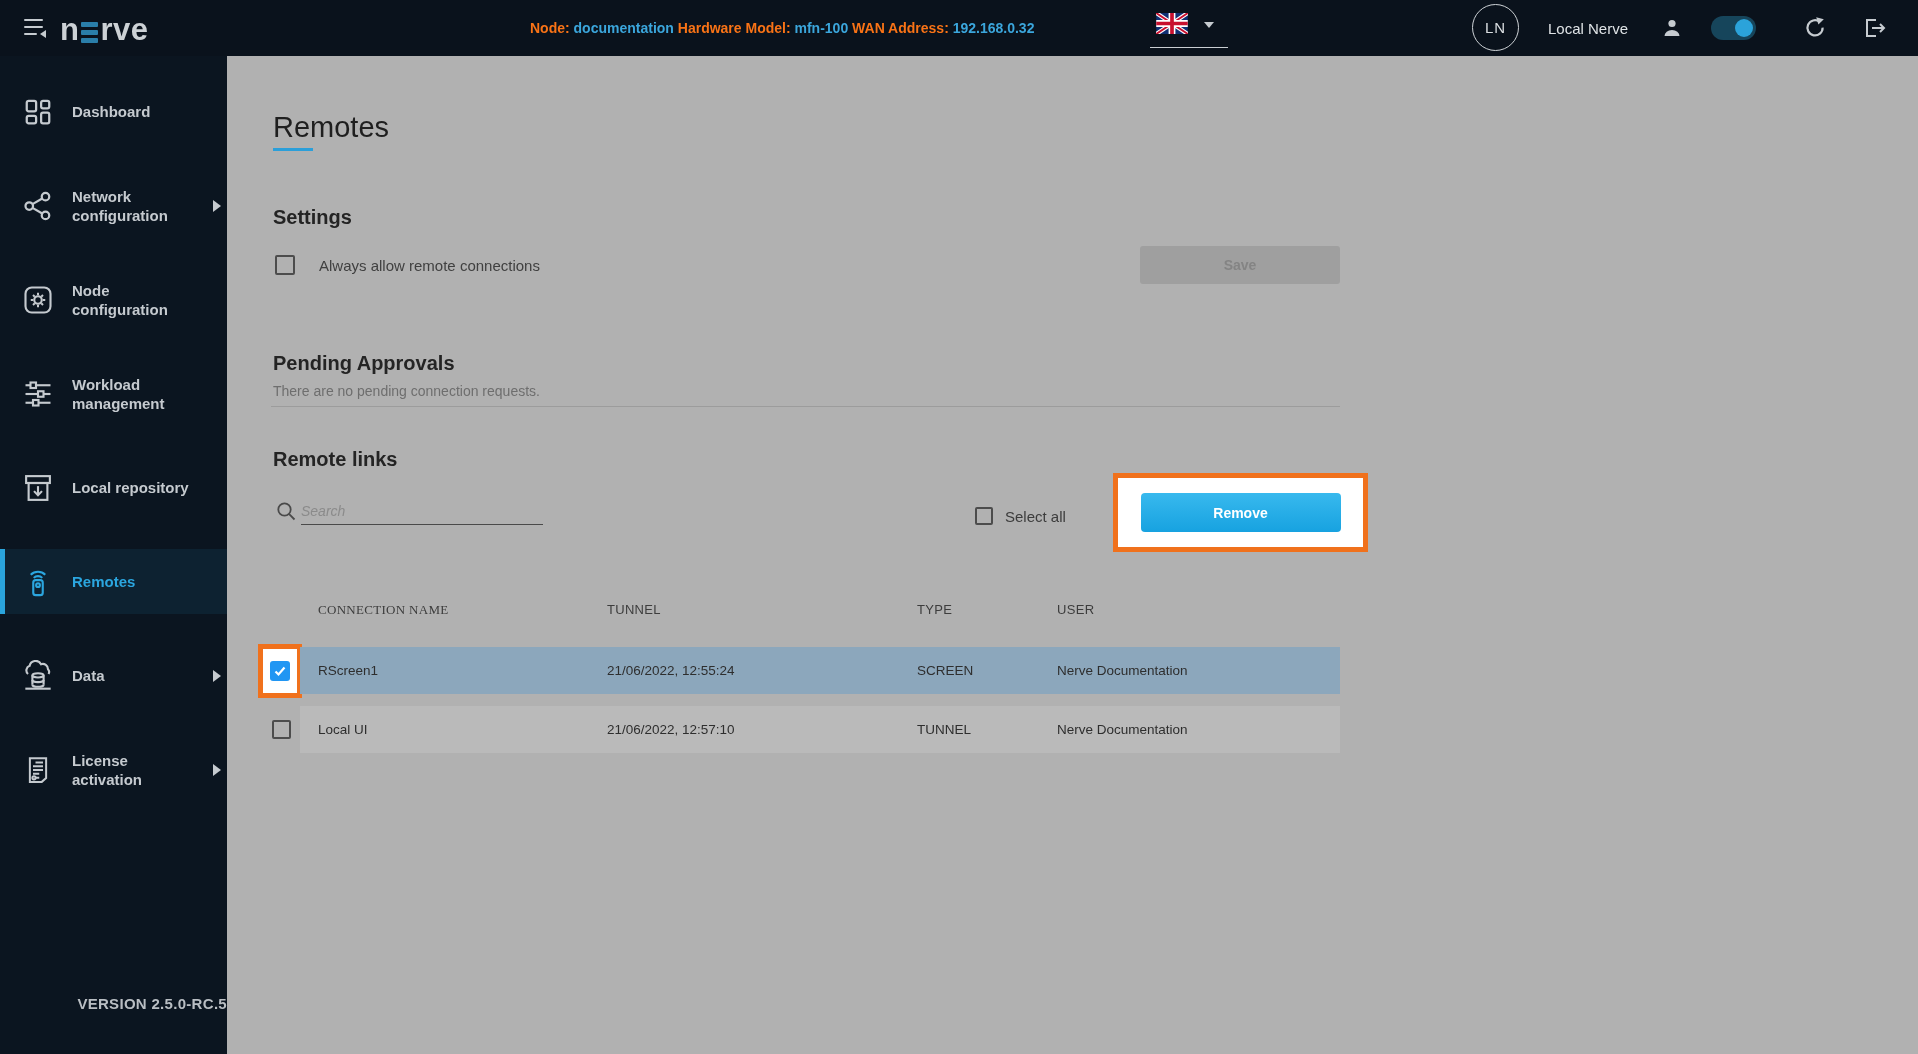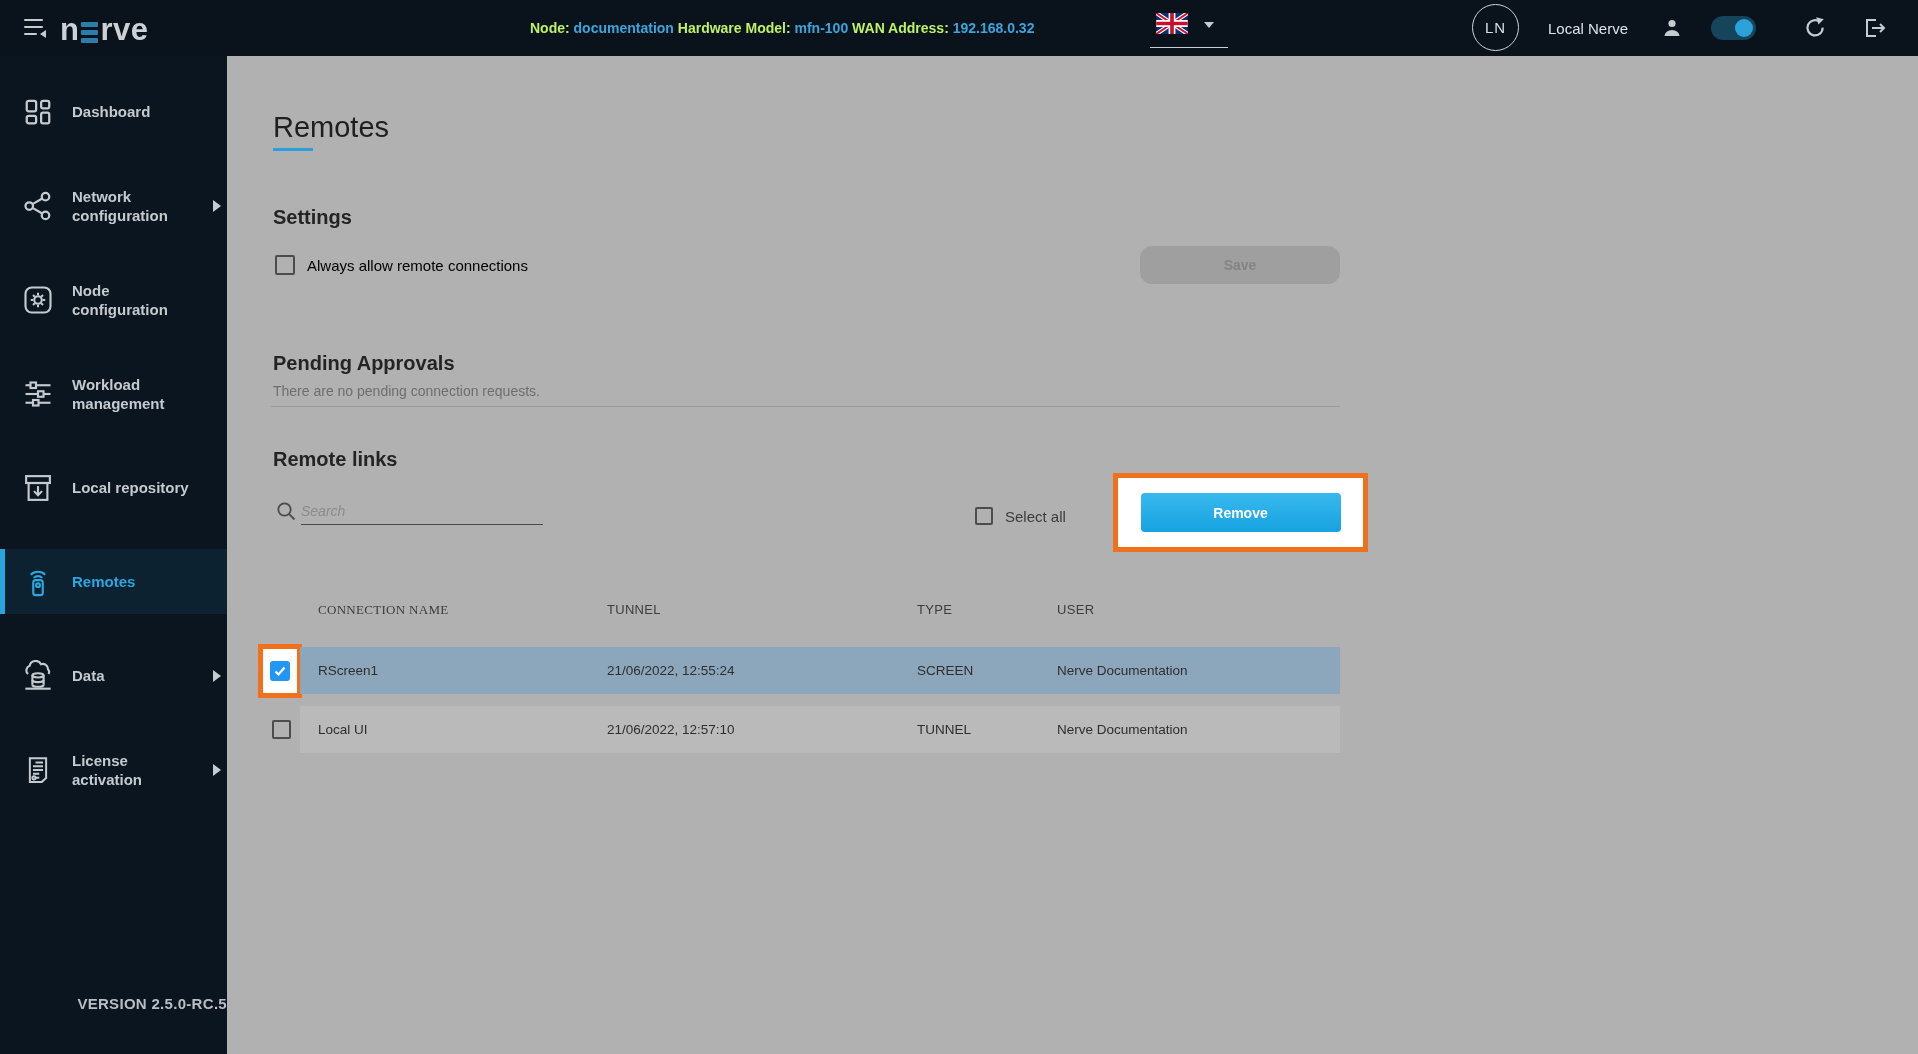--- a/index.html
+++ b/index.html
@@ -13,21 +13,21 @@
   .hamburger .bar { position:absolute; left:0; width:19px; height:2px; background:#c6cbd0; border-radius:1px; }
   .hamburger .b1 { top:2px; } .hamburger .b2 { top:9px; } .hamburger .b3 { top:16px; width:13px; }
   .hamburger .tri { position:absolute; right:0; top:13px; width:0; height:0;
     border-top:4px solid transparent; border-bottom:4px solid transparent; border-right:6px solid #c6cbd0; }
   .logo { position:absolute; left:60px; top:12px; display:flex; align-items:center; color:#ccd1d5;
     font-size:31px; font-weight:bold; letter-spacing:0.5px; }
   .logo .ebars { display:flex; flex-direction:column; gap:3px; margin:4px 2px 0 2px; }
   .logo .ebars i { display:block; width:17px; height:5px; background:#2a7ea9; border-radius:1px; }
   .node-info { position:absolute; left:530px; top:0; height:56px; display:flex; align-items:center;
     font-size:14px; color:#e8ecef; white-space:pre; }
-  .node-info .lbl { font-weight:bold; color:#bef264; }
+  .node-info .lbl { font-weight:bold; color:#f97316; }
   .node-info .val { color:#3ba6dc;font-weight:bold; }
   .lang { position:absolute; left:1150px; top:8px; width:80px; height:40px; cursor:pointer; }
   .lang .flag { position:absolute; left:6px; top:5px; width:32px; height:21px; }
   .lang .caret { position:absolute; left:54px; top:14px; width:0; height:0;
     border-left:5px solid transparent; border-right:5px solid transparent; border-top:6px solid #c6cbd0; }
   .lang .uline { position:absolute; left:0; bottom:0; width:78px; border-bottom:1px solid #c9ced2; }
   .avatar { position:absolute; left:1472px; top:4px; width:47px; height:47px; border:1.5px solid #cdd2d6;
     border-radius:50%; display:flex; align-items:center; justify-content:center;
     color:#dbdfe2; font-size:15px; letter-spacing:1px; cursor:pointer; }
   .username { position:absolute; left:1548px; top:0; height:56px; display:flex; align-items:center;
@@ -51,23 +51,23 @@
     color:#b9bec3; font-size:15px; font-weight:bold; letter-spacing:0.3px; }
 
   
   .main { position:absolute; left:227px; top:56px; width:1691px; height:998px; background:#b1b1b1; }
   .page-title { position:absolute; left:46px; top:55px; font-size:29px; font-weight:500; color:#1f1f1f; }
   .title-underline { position:absolute; left:46px; top:92px; width:40px; height:3px; background:#2b9fd9; }
   .h2 { position:absolute; left:46px; font-size:20px; font-weight:bold; color:#242424; }
   .settings-h { top:150px; }
   .cb { border:2px solid #4c4c4c; border-radius:2px; background:transparent; }
   .settings-cb { position:absolute; left:48px; top:199px; width:20px; height:20px; cursor:pointer; }
-  .settings-cb-label { position:absolute; left:80px; top:201px; font-size:15px; color:#000000; }
+  .settings-cb-label { position:absolute; left:92px; top:201px; font-size:15px; color:#404040; }
   .save-btn { position:absolute; left:913px; top:190px; width:200px; height:38px; background:#9f9f9f;
-    border:none; border-radius:12px; color:#848484; font-size:14px; font-weight:bold; font-family:inherit; }
+    border:none; border-radius:3px; color:#848484; font-size:14px; font-weight:bold; font-family:inherit; }
   .pending-h { top:296px; }
   .pending-empty { position:absolute; left:46px; top:327px; font-size:14px; color:#6e6e6e; }
   .divider { position:absolute; left:44px; top:350px; width:1069px; border-bottom:1px solid #9c9c9c; }
   .remote-h { top:392px; }
   .search-wrap { position:absolute; left:48px; top:444px; }
   .search-input { position:absolute; left:74px; top:441px; width:242px; height:28px; background:transparent;
     border:none; border-bottom:1px solid #4a4a4a; font-size:14px; color:#3a3a3a; font-family:inherit; outline:none;font-style:italic; }
   .search-input::placeholder { color:#8b8b8b; }
   .selectall-cb { position:absolute; left:748px; top:451px; width:18px; height:18px; cursor:pointer; }
   .selectall-label { position:absolute; left:778px; top:452px; font-size:15px; color:#3c3c3c; }

